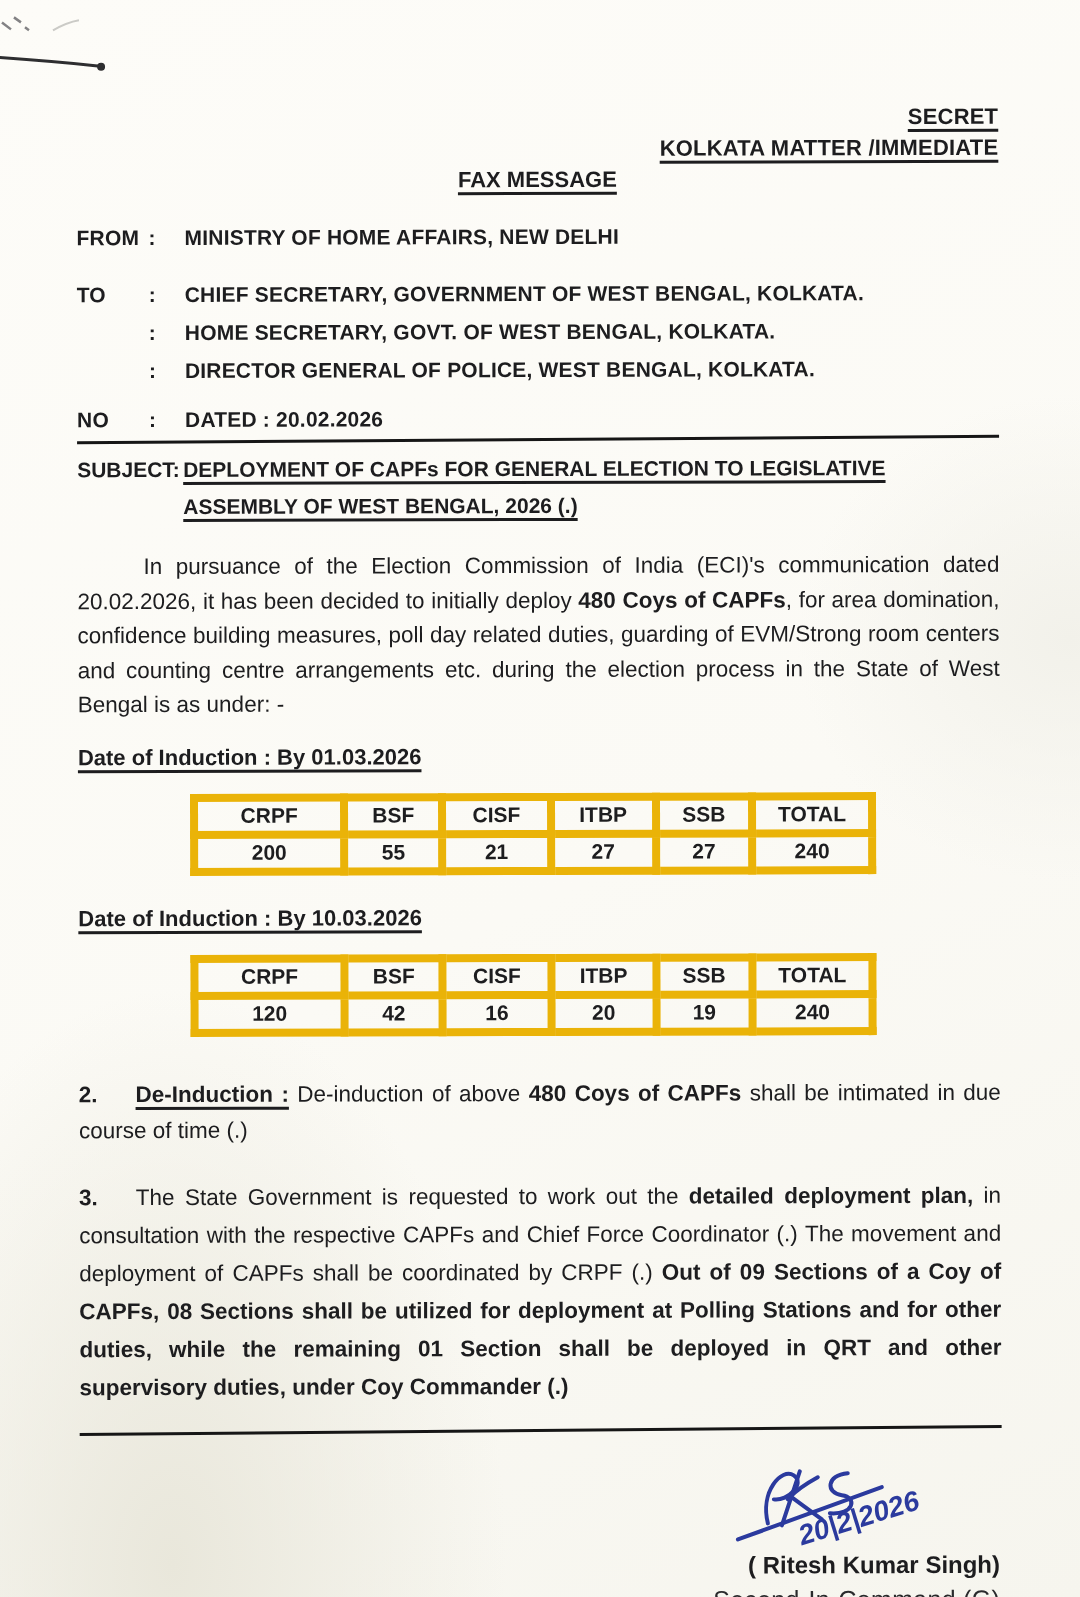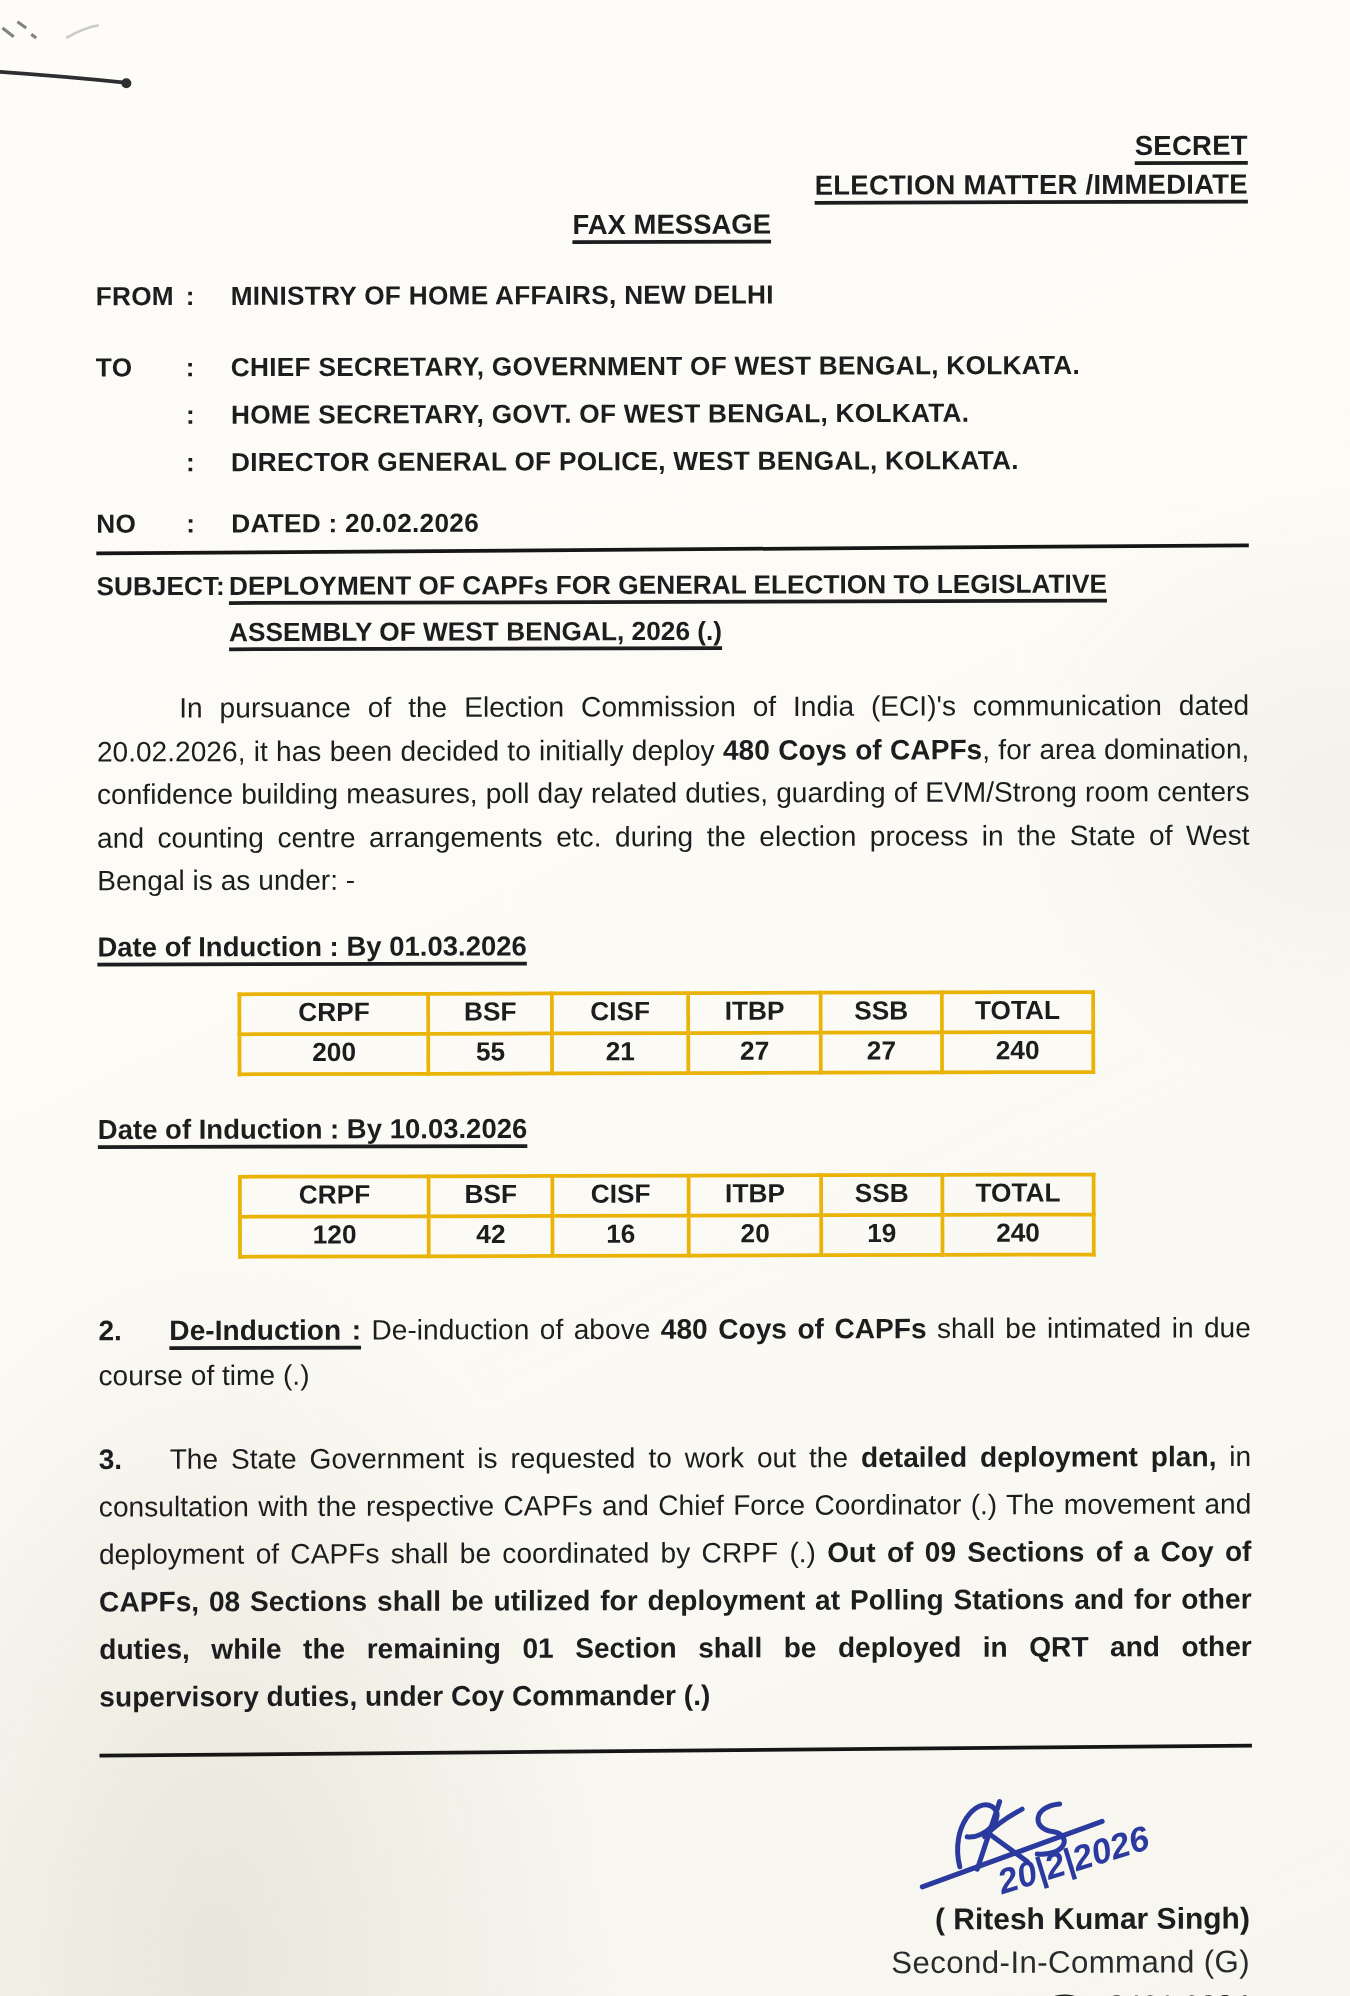--- a/index.html
+++ b/index.html
@@ -32,21 +32,21 @@
   .no-row { margin-top:18px; }
   .no-value { display:flex; justify-content:space-between; }
   .rule { border-top:3px solid #161616; margin-top:7px; transform:rotate(-0.25deg); }
   .rule2 { border-top:3px solid #161616; margin-top:10px; transform:rotate(-0.35deg); }
   .subject-row { display:grid; grid-template-columns:106px 1fr; font-size:21px; font-weight:bold; line-height:37px; margin-top:9px; }
   .para { font-size:22.5px; line-height:34.5px; text-align:justify; }
   .para1 { margin-top:25px; text-indent:66px; }
   .induction-head { margin-top:22px; font-size:22px; }
   table.coys { border-collapse:collapse; margin-top:23px; margin-left:112px; width:686px; }
   table.coys th, table.coys td {
-    border:3px solid #eab308; text-align:center; font-weight:bold;
+    border:8px solid #eab308; text-align:center; font-weight:bold;
     font-size:21px; padding:2px 2px 3px 2px; height:30px;
   }
   .c0{width:150px}.c1{width:98px}.c2{width:108px}.c3{width:105px}.c4{width:96px}.c5{width:120px}
   .num { font-weight:bold; margin-right:38px; }
   .para2 { margin-top:40px; line-height:36px; }
   .para3 { margin-top:30px; line-height:38px; }
   .deind { font-weight:bold; text-decoration:underline; text-decoration-thickness:2.5px; text-underline-offset:5px; }
   .sigblock { margin-top:8px; text-align:right; padding-right:2px; }
   .sig-svg { display:inline-block; margin-right:30px; margin-top:22px; }
   .sig-name { font-size:24px; font-weight:bold; margin-top:-6px; }
@@ -60,21 +60,21 @@
 
   <svg class="topmarks" width="150" height="75" viewBox="0 0 150 75">
     <path d="M4 17 l9 7 M16 12 l7 5 M27 22 l4 3" stroke="#5a5a5e" stroke-width="2.5" fill="none" opacity="0.75"></path>
     <path d="M55 25 q14 -8 26 -10" stroke="#9a9a96" stroke-width="2" fill="none" opacity="0.5"></path>
     <path d="M0 52 Q 55 56 102 61" stroke="#2e2e30" stroke-width="3" fill="none"></path>
     <circle cx="103" cy="61.5" r="4" fill="#2e2e30"></circle>
   </svg>
 
   <div class="clsf">
     <div><span class="b u">SECRET</span></div>
-    <div><span class="b u">ELECTION MATTER /IMMEDIATE</span></div>
+    <div><span class="b u">KOLKATA MATTER /IMMEDIATE</span></div>
   </div>
 
   <div class="title-row">
     <span class="b u">FAX MESSAGE</span>
   </div>
 
   <div class="hrow from-row">
     <span>FROM</span>
     <span>:</span>
     <span>MINISTRY OF HOME AFFAIRS, NEW DELHI</span>

